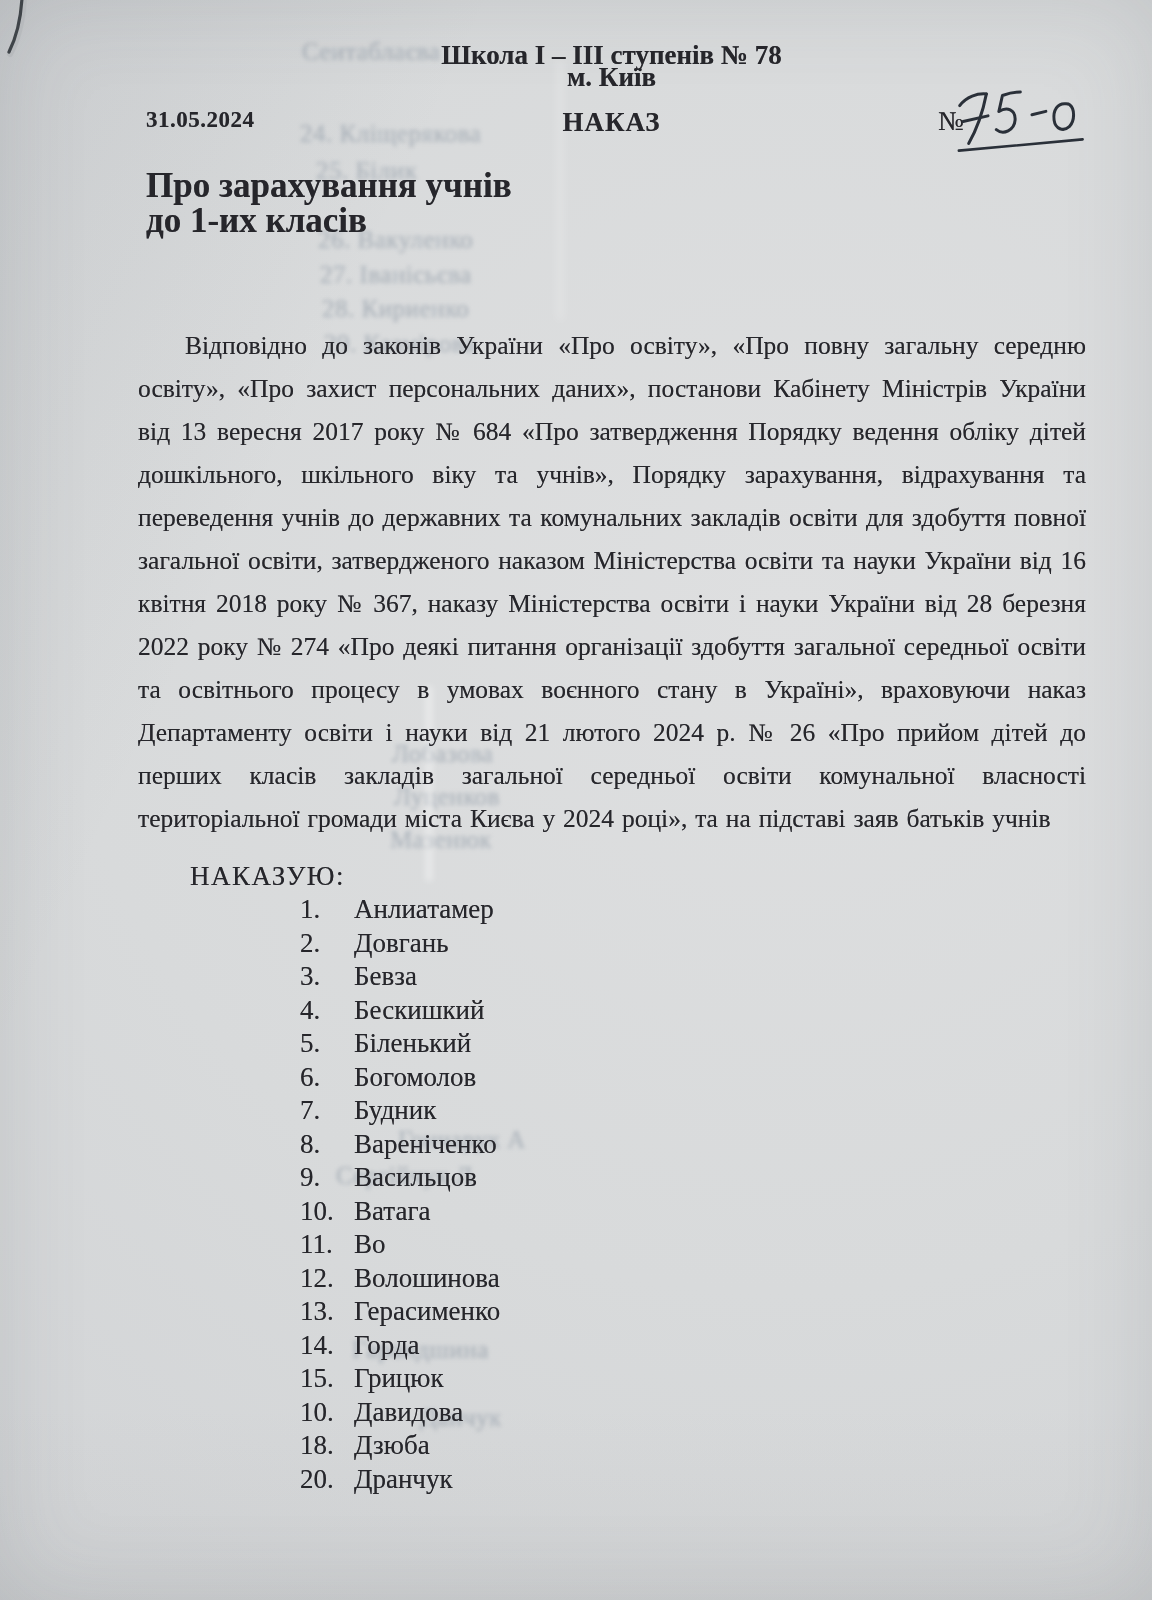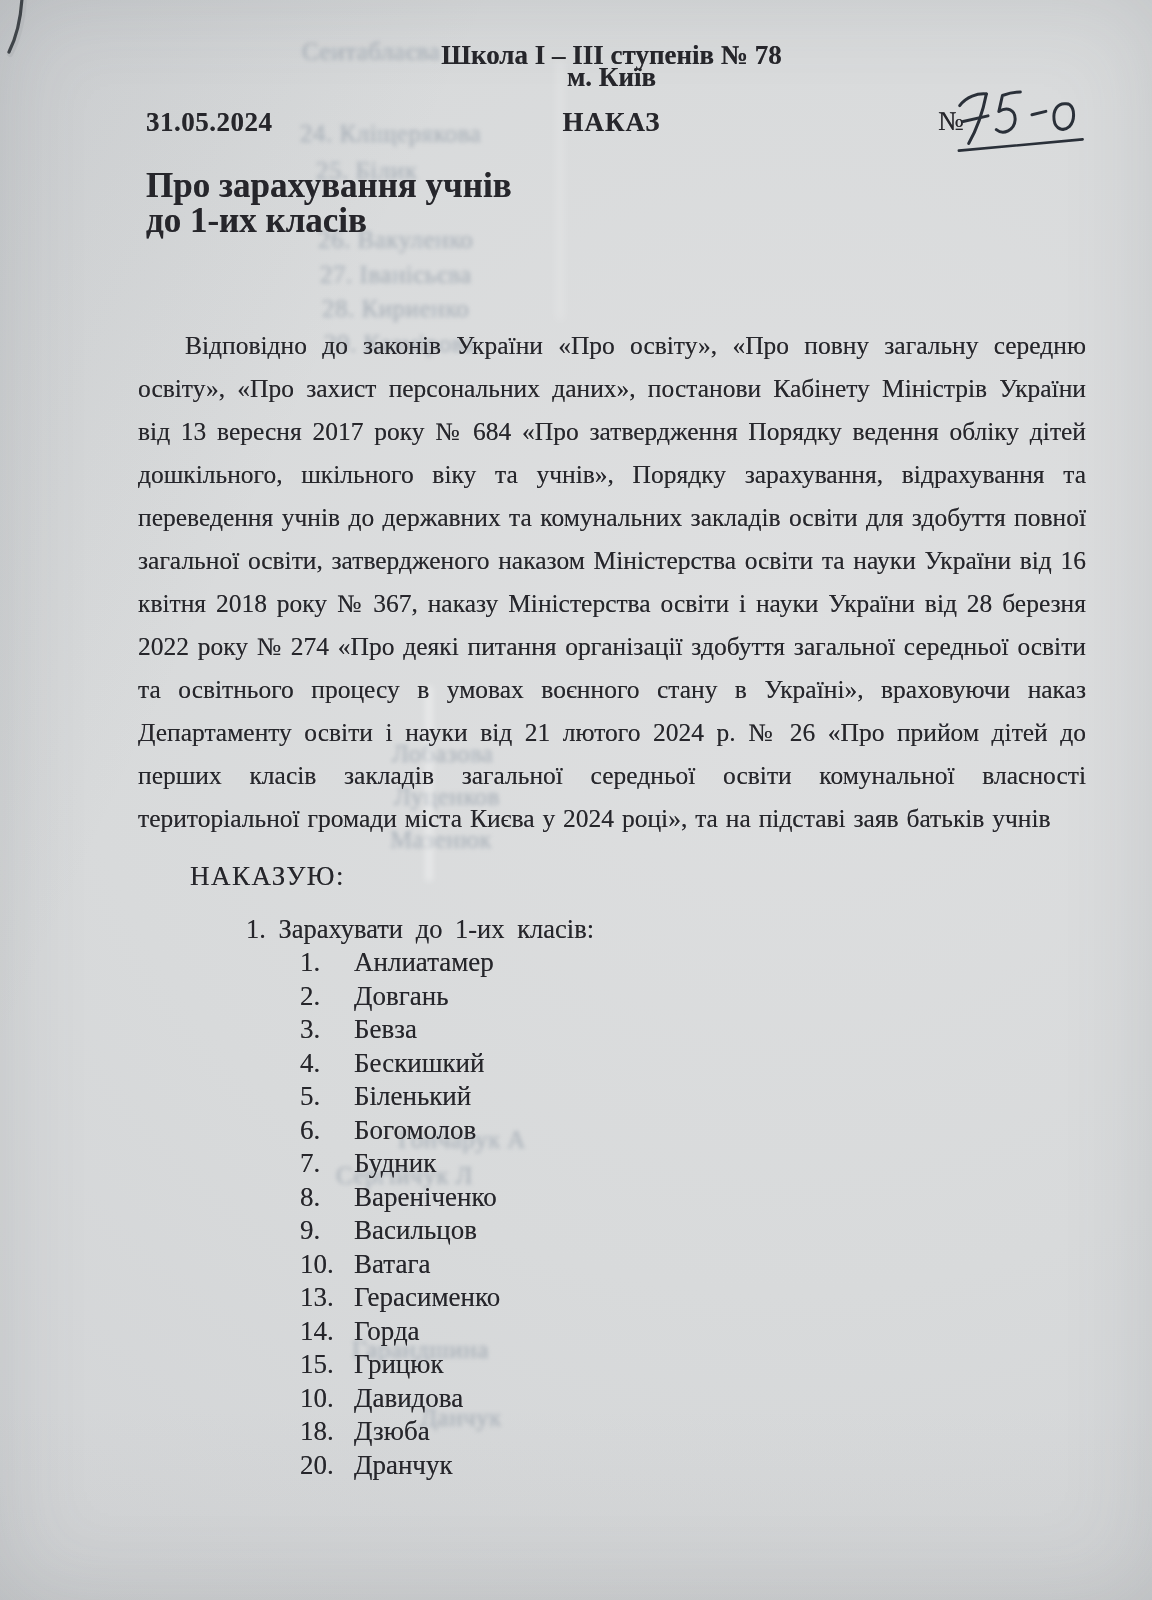--- a/index.html
+++ b/index.html
@@ -24,21 +24,21 @@
     background:linear-gradient(to right,rgba(255,255,255,0),rgba(255,255,255,.55),rgba(255,255,255,0));
     filter:blur(3px);}
   .crease2{position:absolute;left:556px;top:60px;width:8px;height:260px;
     background:linear-gradient(to right,rgba(255,255,255,0),rgba(255,255,255,.35),rgba(255,255,255,0));
     filter:blur(4px);}
 
   .school{position:absolute;left:138px;top:40px;width:947px;text-align:center;
     font-weight:700;font-size:27px;white-space:nowrap;}
   .city{position:absolute;left:138px;top:62px;width:947px;text-align:center;
     font-weight:700;font-size:27px;}
-  .date{position:absolute;left:146px;top:107px;font-weight:700;font-size:27px;letter-spacing:.5px;}
+  .date{position:absolute;left:146px;top:107px;font-weight:700;font-size:23px;letter-spacing:.5px;}
   .doctype{position:absolute;left:138px;top:107px;width:947px;text-align:center;
     font-weight:700;font-size:27px;letter-spacing:1px;}
   .docnum-label{position:absolute;left:938px;top:106px;font-size:27px;}
   .hand-svg{position:absolute;left:954px;top:80px;transform:rotate(-1.5deg);}
   .sr{position:absolute;width:1px;height:1px;overflow:hidden;clip:rect(0 0 0 0);white-space:nowrap;}
 
   .subject{position:absolute;left:146px;top:168px;font-weight:700;font-size:35px;line-height:35px;}
 
   .content{position:absolute;left:138px;top:324px;width:948px;}
   .preamble{font-size:25.5px;line-height:43px;text-align:justify;text-indent:47px;
@@ -103,21 +103,20 @@
   <span class="sr">75-0</span>
 
   <div class="subject">
     <div>Про зарахування учнів</div>
     <div>до 1-их класів</div>
   </div>
 
   <div class="content">
     <p class="preamble">Відповідно до законів України «Про освіту», «Про повну загальну середню освіту», «Про захист персональних даних», постанови Кабінету Міністрів України від 13 вересня 2017 року № 684 «Про затвердження Порядку ведення обліку дітей дошкільного, шкільного віку та учнів», Порядку зарахування, відрахування та переведення учнів до державних та комунальних закладів освіти для здобуття повної загальної освіти, затвердженого наказом Міністерства освіти та науки України від 16 квітня 2018 року № 367, наказу Міністерства освіти і науки України від 28 березня 2022 року № 274 «Про деякі питання організації здобуття загальної середньої освіти та освітнього процесу в умовах воєнного стану в Україні», враховуючи наказ Департаменту освіти і науки від 21 лютого 2024 р. № 26 «Про прийом дітей до перших класів закладів загальної середньої освіти комунальної власності територіальної громади міста Києва у 2024 році», та на підставі заяв батьків учнів</p>
     <div class="resolve">НАКАЗУЮ:</div>
-    <div class="clause">1. Зарахувати до 1-их класів:</div>
     <div class="students">
         <div class="student-row">
         <span class="s-num">1.</span>
         <span class="s-name">Анлиатамер</span>
       </div>
         <div class="student-row">
         <span class="s-num">2.</span>
         <span class="s-name">Довгань</span>
       </div>
         <div class="student-row">
@@ -146,20 +145,28 @@
       </div>
         <div class="student-row">
         <span class="s-num">9.</span>
         <span class="s-name">Васильцов</span>
       </div>
         <div class="student-row">
         <span class="s-num">10.</span>
         <span class="s-name">Ватага</span>
       </div>
         <div class="student-row">
+        <span class="s-num">11.</span>
+        <span class="s-name">Во</span>
+      </div>
+        <div class="student-row">
+        <span class="s-num">12.</span>
+        <span class="s-name">Волошинова</span>
+      </div>
+        <div class="student-row">
         <span class="s-num">13.</span>
         <span class="s-name">Герасименко</span>
       </div>
         <div class="student-row">
         <span class="s-num">14.</span>
         <span class="s-name">Горда</span>
       </div>
         <div class="student-row">
         <span class="s-num">15.</span>
         <span class="s-name">Грицюк</span>

